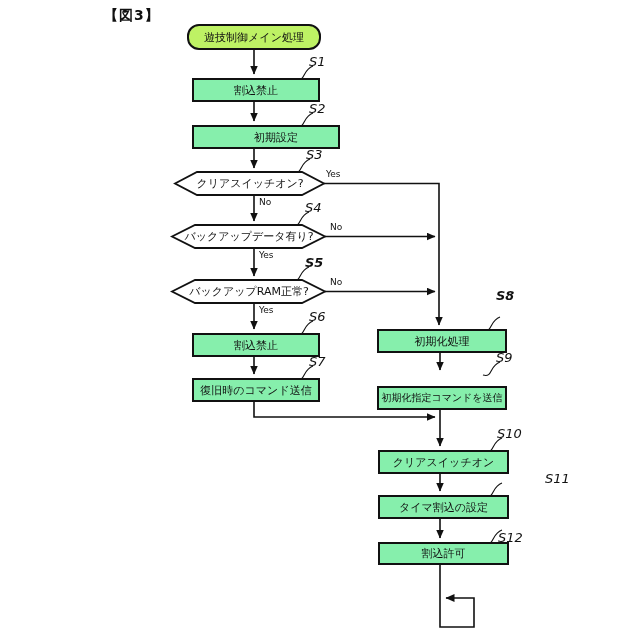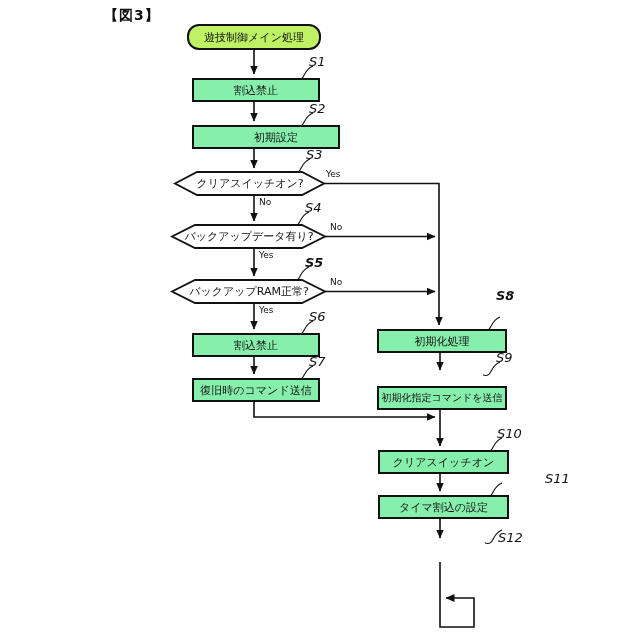--- a/index.html
+++ b/index.html
@@ -86,20 +86,21 @@
 
   <div class="box" style="left:192px;top:78px;width:124px;height:20px;">割込禁止</div>
   <div class="box" style="left:192px;top:125px;width:124px;height:20px;padding-left:20px;">初期設定</div>
   <div class="box" style="left:192px;top:333px;width:124px;height:20px;">割込禁止</div>
   <div class="box" style="left:192px;top:378px;width:124px;height:20px;">復旧時のコマンド送信</div>
 
   <div class="box" style="left:377px;top:329px;width:126px;height:20px;">初期化処理</div>
   <div class="box small-text" style="left:377px;top:386px;width:126px;height:20px;">初期化指定コマンドを送信</div>
   <div class="box" style="left:378px;top:450px;width:127px;height:20px;">クリアスイッチオン</div>
   <div class="box" style="left:378px;top:495px;width:127px;height:20px;">タイマ割込の設定</div>
+  <div class="box" style="left:378px;top:542px;width:127px;height:19px;">割込許可</div>
 
   <div class="hex-text" style="left:190px;top:172px;width:120px;height:23px;">クリアスイッチオン?</div>
   <div class="hex-text" style="left:179px;top:225px;width:140px;height:23px;">バックアップデータ有り?</div>
   <div class="hex-text" style="left:179px;top:280px;width:140px;height:23px;">バックアップRAM正常?</div>
 
   <div class="step-label" style="left:309px;top:54px;">S1</div>
   <div class="step-label" style="left:309px;top:101px;">S2</div>
   <div class="step-label" style="left:306px;top:147px;">S3</div>
   <div class="step-label" style="left:305px;top:200px;">S4</div>
   <div class="step-label" style="left:305px;top:255px;font-weight:bold;">S5</div>

